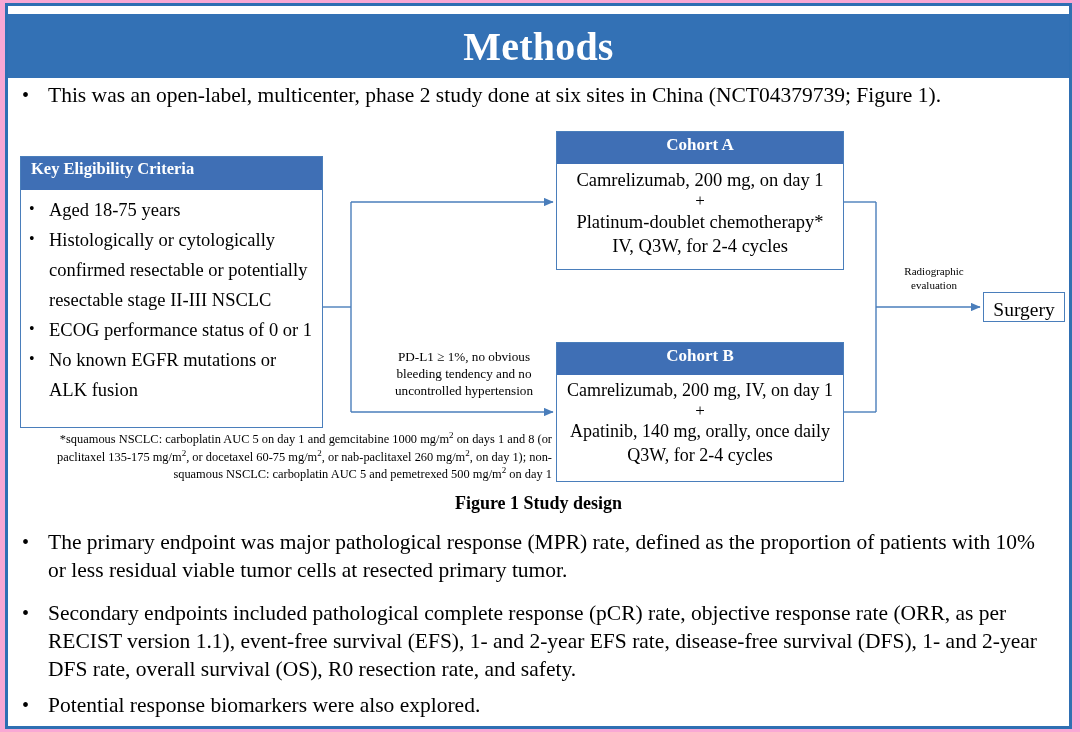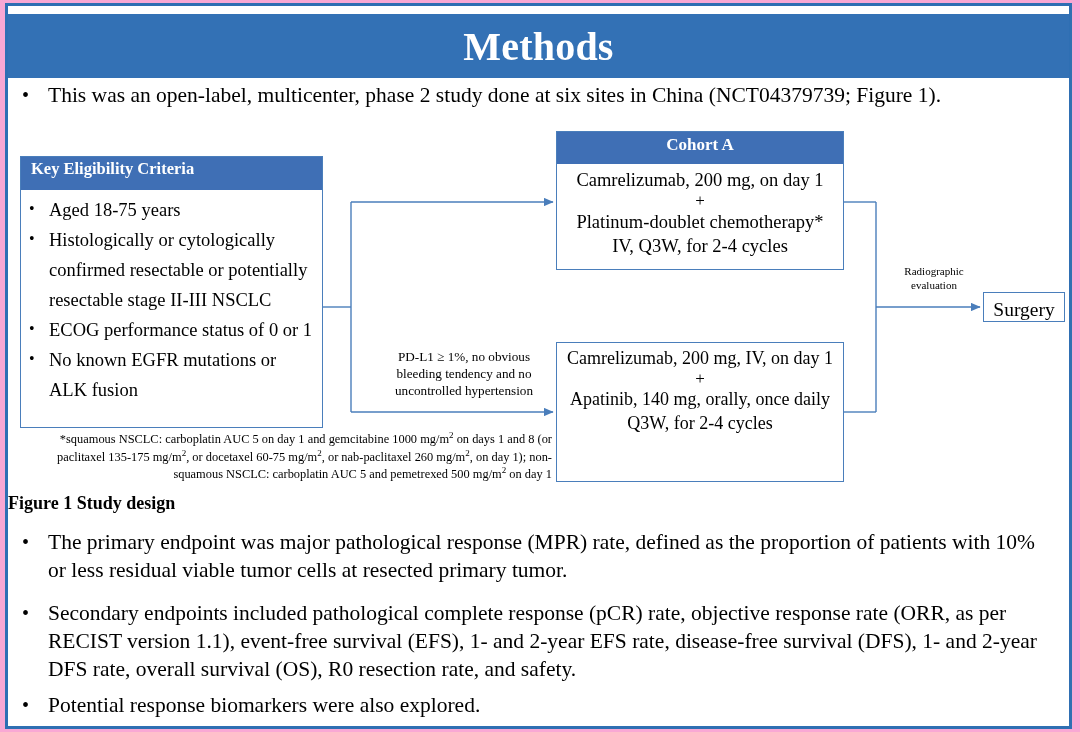--- a/index.html
+++ b/index.html
@@ -173,21 +173,21 @@
     left: 0; top: 0;
     width: 1061px; height: 726px;
     pointer-events: none;
   }
 
   
   #figure-caption {
     position: absolute;
     left: 0; right: 0;
     top: 487px;
-    text-align: left;
+    text-align: center;
     font-size: 18px;
     font-weight: bold;
     color: #000000;
   }
 </style>
 </head>
 <body>
 
 <div class="slide">
   <div class="frame">
@@ -269,20 +269,21 @@
         <div class="hdr">Cohort A</div>
         <div class="body">
           <div>Camrelizumab, 200 mg, on day 1</div>
           <div class="plus-line">+</div>
           <div>Platinum-doublet chemotherapy*</div>
           <div>IV, Q3W, for 2-4 cycles</div>
         </div>
       </div>
 
       <div class="flowbox" id="cohort-b-box">
+        <div class="hdr">Cohort B</div>
         <div class="body">
           <div>Camrelizumab, 200 mg, IV, on day 1</div>
           <div class="plus-line">+</div>
           <div>Apatinib, 140 mg, orally, once daily</div>
           <div>Q3W, for 2-4 cycles</div>
         </div>
       </div>
 
       <div class="flowbox" id="surgery-box">
         <span>Surgery</span>

